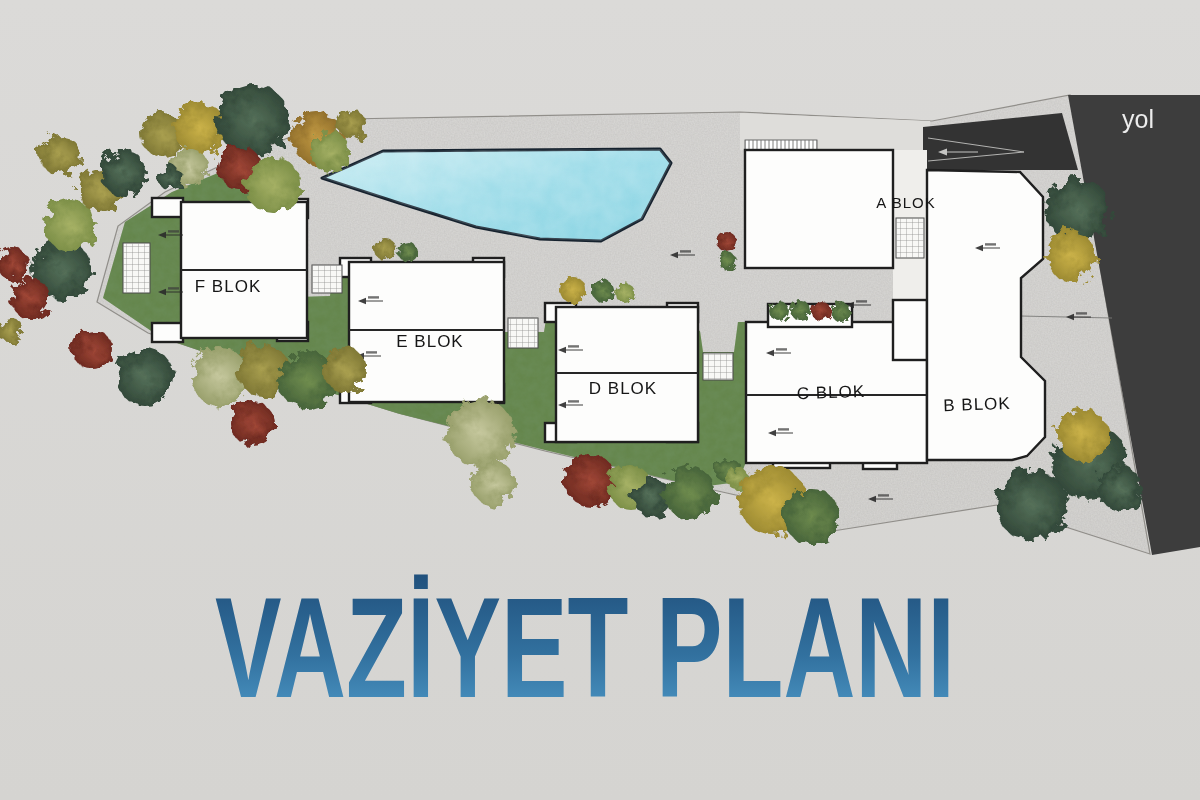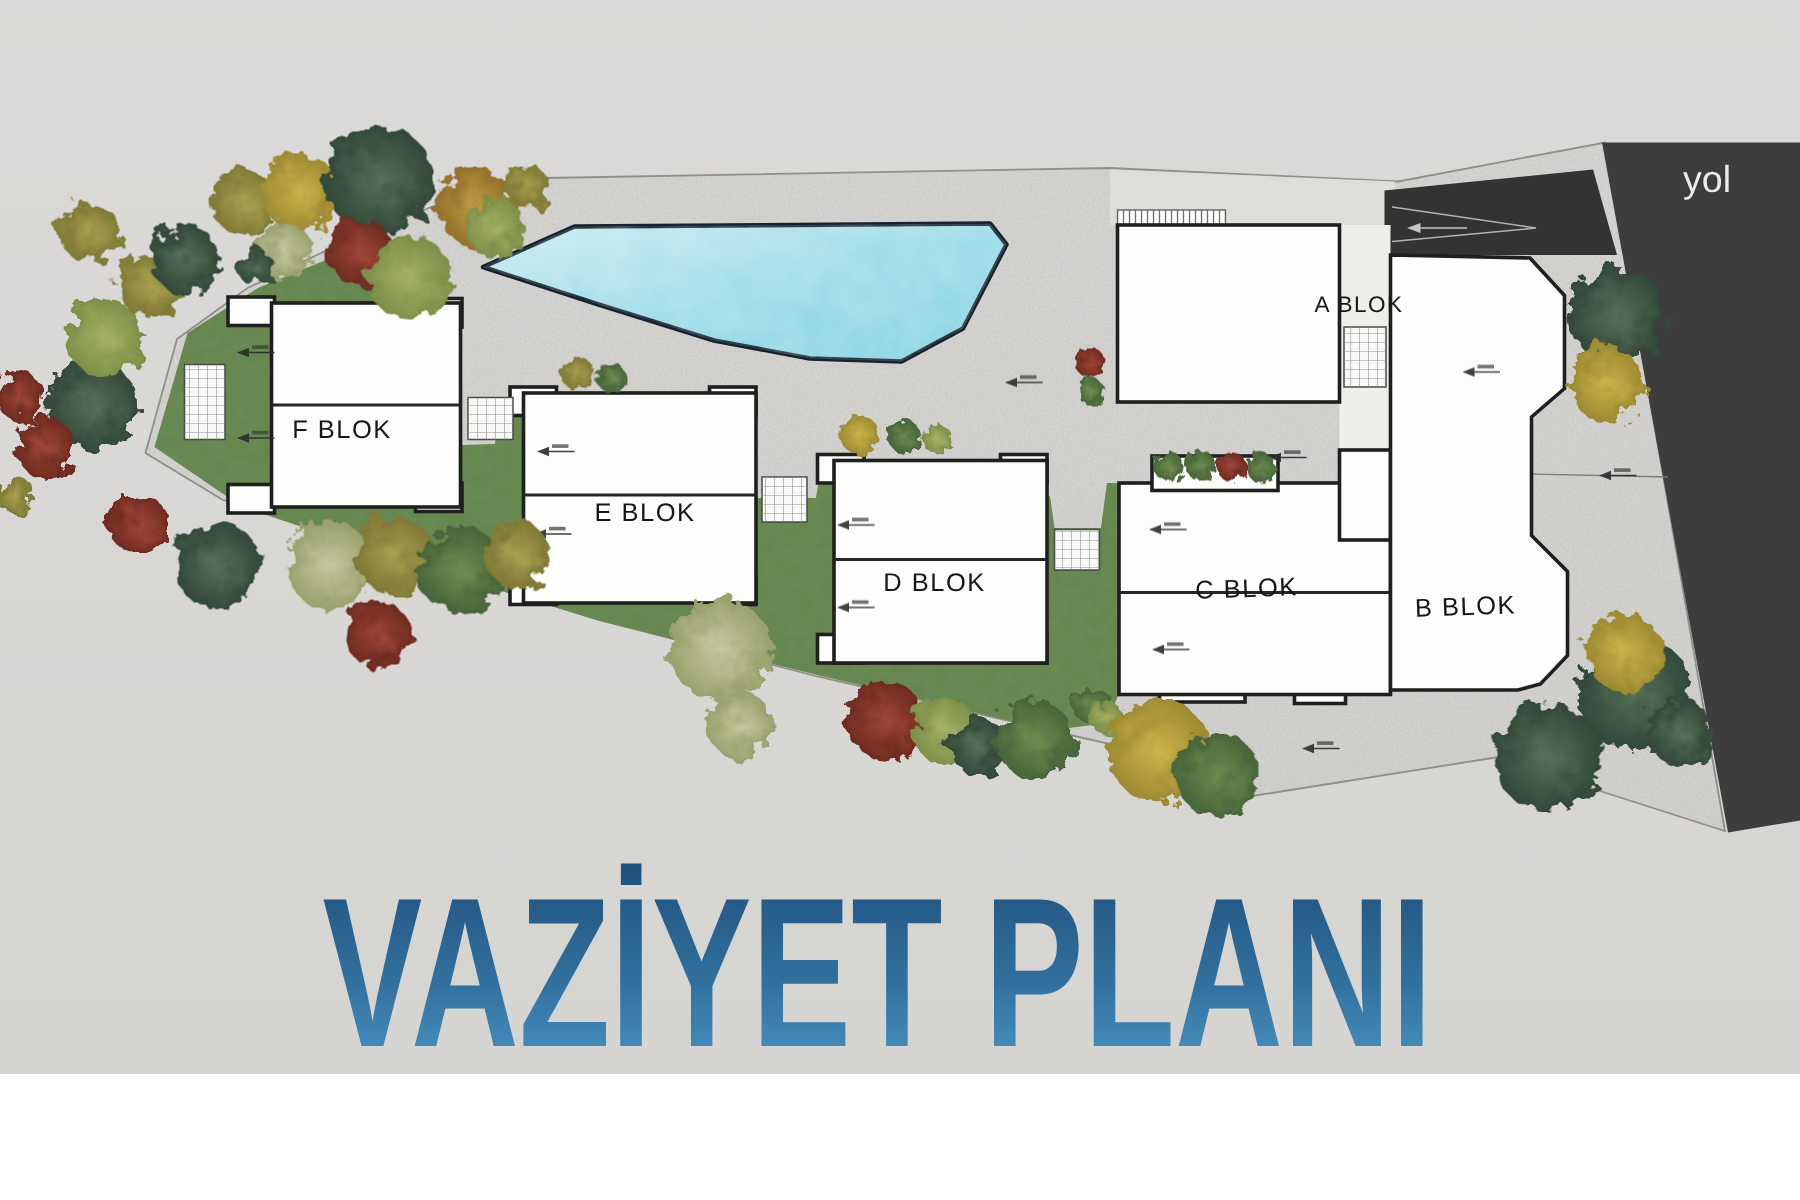--- a/index.html
+++ b/index.html
@@ -1,16 +1,16 @@
 <!DOCTYPE html>
 <html><head>
 <meta charset="utf-8">
 <style>
   html,body{margin:0;padding:0;}
-  .stage{position:relative;width:1200px;height:716px;overflow:hidden;background:#d8d7d4;}
+  .stage{position:relative;width:1200px;height:800px;overflow:hidden;background:#d8d7d4;}
   svg{display:block;}
   svg text{font-family:"Liberation Sans", sans-serif;}
   .bldg{fill:#fdfdfc;stroke:#1f1f1f;stroke-width:2.4;stroke-linejoin:miter;}
   .divider{stroke:#262626;stroke-width:2;}
   .blocklabel{font-size:17px;fill:#161616;letter-spacing:1px;text-anchor:middle;}
   .roadlabel{font-size:25px;fill:#ececec;text-anchor:middle;}
   .title{font-size:142px;font-weight:bold;fill:url(#titleGrad);text-anchor:middle;}
   .t-dark{fill:url(#gDark);}  .t-green{fill:url(#gGreen);}
   .t-light{fill:url(#gLight);} .t-olive{fill:url(#gOlive);}
   .t-yellow{fill:url(#gYellow);} .t-orange{fill:url(#gOrange);}

